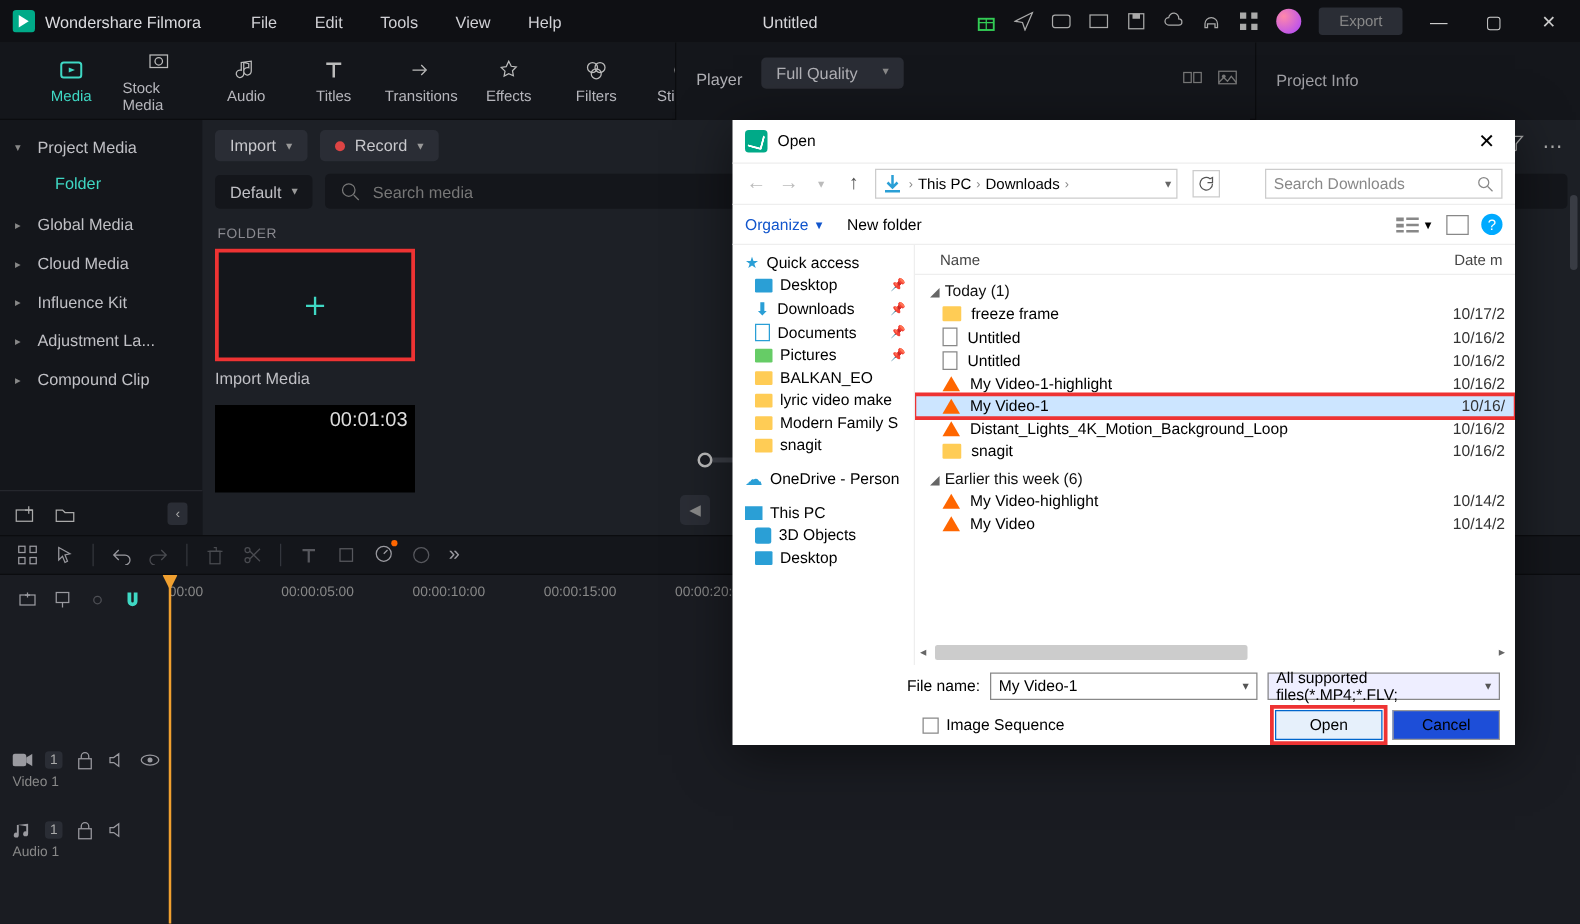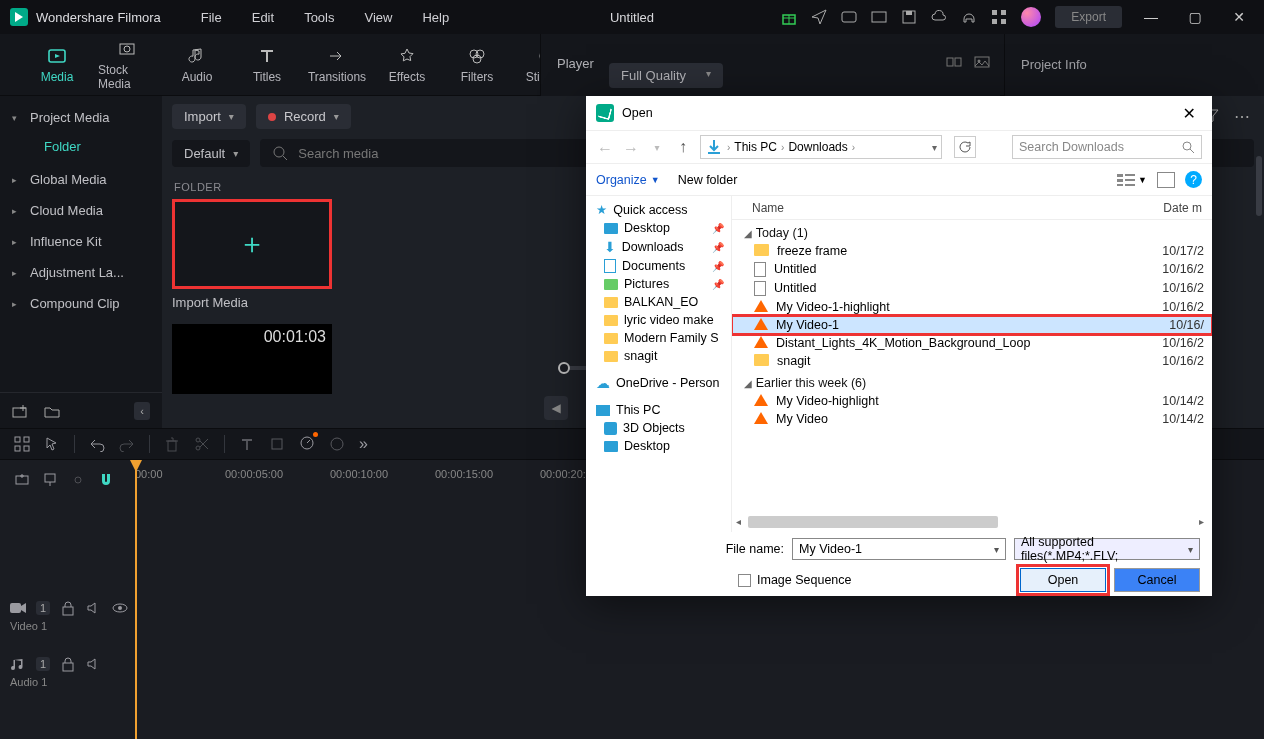--- a/index.html
+++ b/index.html
@@ -46,21 +46,21 @@
 .folder-label { font-size:11px; color:#8a8a90; letter-spacing:.5px; margin:14px 0 6px 2px; }
 .import-box { width:160px; height:90px; border:3px solid #e33; background:#14161b; display:flex; align-items:center; justify-content:center; color:#3fd8c4; font-size:28px; font-weight:200; }
 .import-cap { font-size:13px; color:#c0c0c5; margin-top:6px; }
 .thumb2 { width:160px; height:70px; background:#000; margin-top:14px; position:relative; }
 .thumb2 .dur { position:absolute; top:4px; right:6px; font-size:16px; color:#ddd; }
 .media-scroll { position:absolute; right:2px; top:60px; width:6px; height:60px; background:#3a3d45; border-radius:3px;}
 
 
 .player-pane { position:absolute; left:540px; top:34px; width:460px; height:62px; background:#14161b; border-left:1px solid #0b0c0f;}
 .player-pane .pl-label { position:absolute; left:16px; top:22px; font-size:13px; color:#b0b0b5; }
-.player-pane .pl-drop { position:absolute; left:68px; top:29px; background:#2a2d35; padding:5px 12px; border-radius:4px; font-size:13px; color:#b0b0b5; display:flex; gap:20px; }
+.player-pane .pl-drop { position:absolute; left:68px; top:12px; background:#2a2d35; padding:5px 12px; border-radius:4px; font-size:13px; color:#b0b0b5; display:flex; gap:20px; }
 .player-pane .pl-icons { position:absolute; right:10px; top:20px; display:flex; gap:12px; color:#777;}
 .proj-pane { position:absolute; right:0; top:34px; width:260px; height:62px; background:#14161b; border-left:1px solid #0b0c0f; padding:23px 16px; font-size:13px; color:#a0a0a5;}
 .preview-ctrls { position:absolute; left:544px; top:396px; display:flex; gap:10px; color:#888; }
 .preview-ctrls .c { width:24px; height:24px; background:#2a2d35; border-radius:4px; display:flex; align-items:center; justify-content:center; font-size:12px;}
 .preview-slider { position:absolute; left:560px; top:366px; width:420px; height:4px; background:#3a3d45; }
 .preview-slider .knob { position:absolute; left:-2px; top:-4px; width:12px; height:12px; border-radius:50%; border:2px solid #bbb; background:#1a1c22;}
 
 
 .tl-tools { position:absolute; left:0; top:428px; width:1264px; height:32px; background:#14161b; display:flex; align-items:center; gap:14px; padding:0 14px; border-top:1px solid #0b0c0f; border-bottom:1px solid #0b0c0f;}
 .tl-tools .sep { width:1px; height:18px; background:#33363d; }
@@ -109,37 +109,37 @@
 .ic-dl{color:#2a9fd6;font-size:14px;} .ic-doc{width:12px;height:14px;background:#fff;border:1px solid #2a9fd6;display:inline-block;}
 .ic-pic{width:14px;height:11px;background:#6c6;border-radius:1px;display:inline-block;}
 .ic-fold{width:14px;height:11px;background:#fc5;border-radius:1px;display:inline-block;}
 .ic-cloud{color:#2a9fd6;font-size:14px;} .ic-pc{width:14px;height:11px;background:#2a9fd6;display:inline-block;}
 .ic-3d{width:13px;height:13px;background:#2a9fd6;border-radius:2px;display:inline-block;}
 .dlg-files { flex:1; overflow:hidden; position:relative;}
 .files-hdr { height:24px; border-bottom:1px solid #eee; display:flex; align-items:center; font-size:12px; color:#444; position:relative;}
 .files-hdr .col-n { position:absolute; left:20px;} .files-hdr .col-d { position:absolute; right:10px;}
 .fgroup { padding:6px 0 2px 12px; color:#111; font-size:12.5px;}
 .fgroup .car { font-size:10px; color:#666; margin-right:4px;}
-.frow { display:flex; padding:2px 8px 2px 22px; gap:8px; font-size:12.5px; position:relative;}
+.frow { display:flex; align-items:center; padding:2px 8px 2px 22px; gap:8px; font-size:12.5px; position:relative;}
 .frow .date { position:absolute; right:8px; color:#333;}
 .frow.sel { background:#cce5ff; }
 .frow.hlred { outline:3px solid #e33; outline-offset:-1px;}
 .fic-fold{width:15px;height:12px;background:#fc5;border-radius:1px;display:inline-block;}
 .fic-doc{width:12px;height:15px;background:#fff;border:1px solid #888;display:inline-block;}
 .fic-vlc{width:0;height:0;border-left:7px solid transparent;border-right:7px solid transparent;border-bottom:12px solid #f60;display:inline-block;}
 .hscroll{position:absolute;left:8px;bottom:2px;height:14px;right:12px;} .hscroll .bar{position:absolute;left:8px;width:250px;height:12px;background:#ccc;border-radius:2px;} .hscroll .al,.hscroll .ar{position:absolute;top:0;font-size:10px;color:#666;} .hscroll .al{left:-4px;} .hscroll .ar{right:-4px;}
 .dlg-foot { height:64px; padding:6px 12px; }
 .fn-row { display:flex; align-items:center; gap:8px; justify-content:flex-end;}
 .fn-row label { font-size:12.5px;}
 .fn-row .fn-in { width:214px; height:22px; border:1px solid #888; padding:0 6px; font-size:12.5px; display:flex; align-items:center; justify-content:space-between;}
 .fn-row .ft-in { width:186px; height:22px; border:1px solid #888; padding:0 6px; font-size:12.5px; background:#eef; display:flex; align-items:center; justify-content:space-between;}
 .btn-row { display:flex; align-items:center; justify-content:flex-end; gap:8px; margin-top:8px;}
 .chk { display:flex; align-items:center; gap:6px; margin-right:auto; margin-left:140px; font-size:12.5px;}
 .chk .box { width:13px;height:13px;border:1px solid #888;}
-.wbutton { width:86px; height:24px; border:1px solid #999; background:#3b82f6; font-size:12.5px; display:flex; align-items:center; justify-content:center; cursor:pointer;}
+.wbutton { width:86px; height:24px; border:1px solid #999; background:#1d4ed8; font-size:12.5px; display:flex; align-items:center; justify-content:center; cursor:pointer;}
 .wbutton.openb { outline:3px solid #e33; outline-offset:1px; border:1px solid #06c; background:#e6f0fb;}
 
 
 .svg-i{width:16px;height:16px;display:inline-block;}
 </style>
 </head>
 <body>
 
 <div class="titlebar">
   <svg class="logo">

